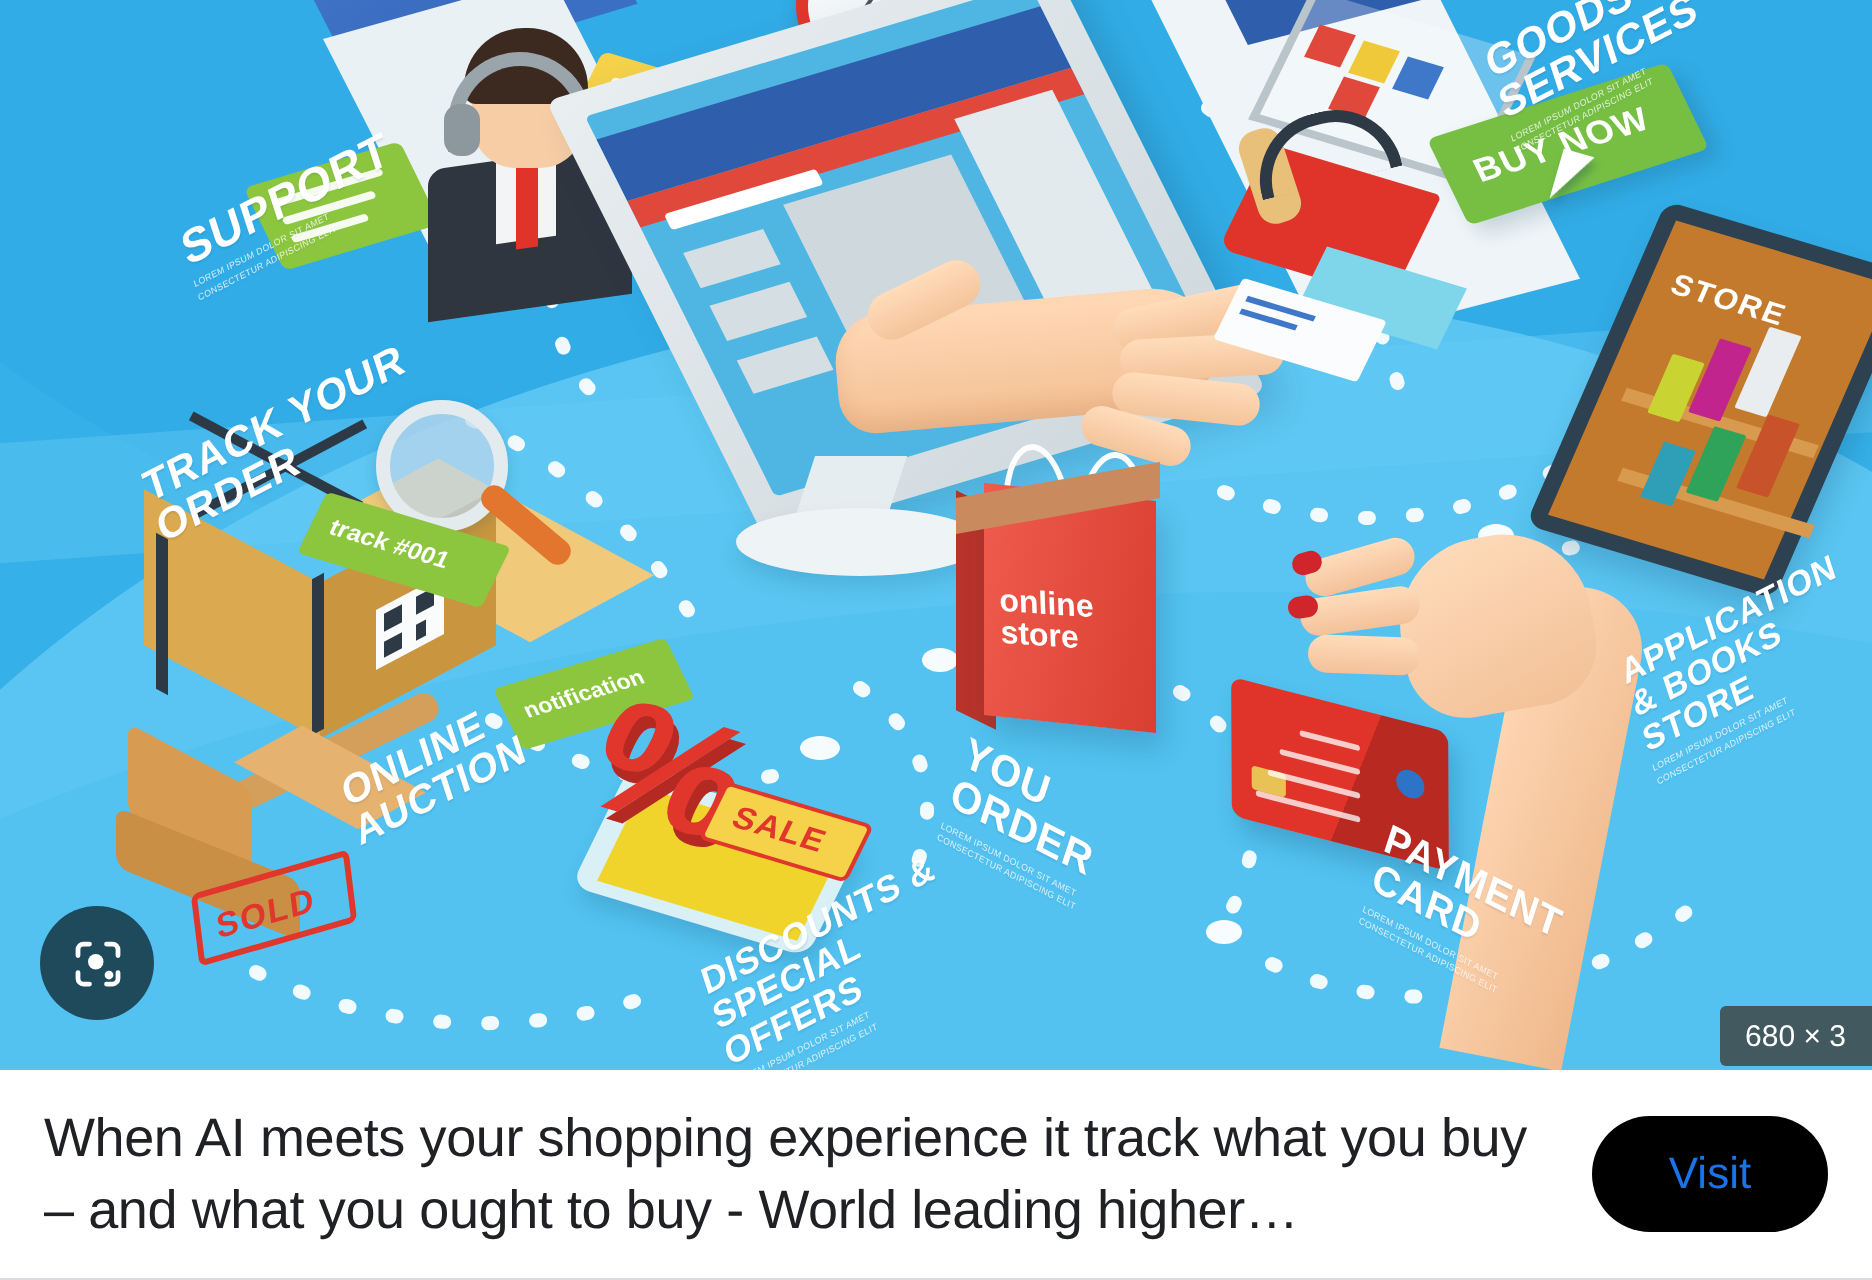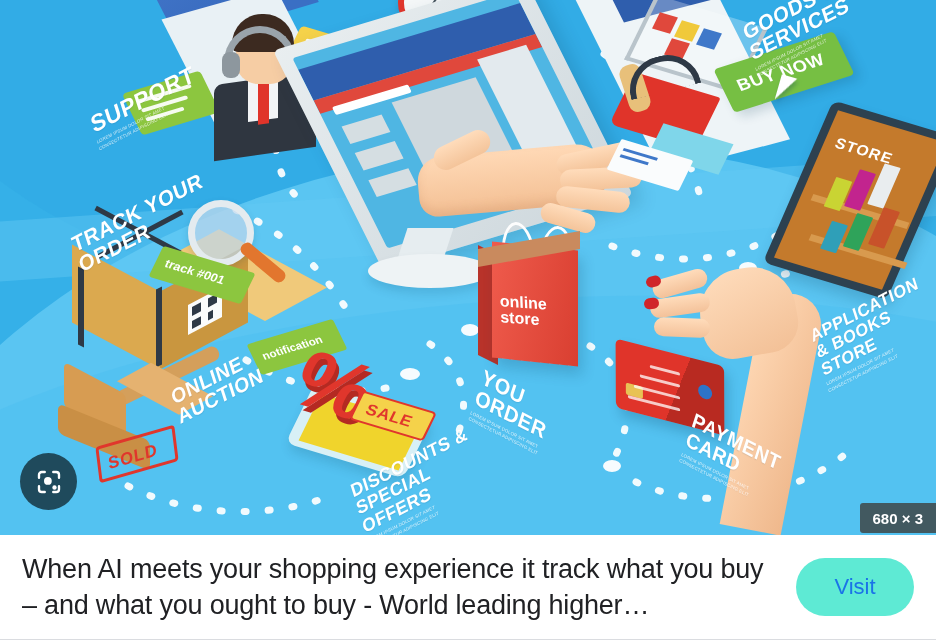--- a/index.html
+++ b/index.html
@@ -253,30 +253,30 @@
 
   
   #lens-btn { position:absolute; left:20px; top:453px; width:57px; height:57px;
     border-radius:50%; background:#1f4a5c; display:flex; align-items:center;
     justify-content:center; cursor:pointer; }
 
   
   #dim-badge { position:absolute; right:0; top:503px; height:30px;
     background:rgba(60,48,40,.72); color:#fff; font-size:15px;
     display:flex; align-items:center; padding:0 13px; white-space:nowrap;
-    border-radius:3px 0 0 3px;font-weight:bold; }
+    border-radius:3px 0 0 3px; }
 
   
   #bottom { position:absolute; left:0; top:535px; width:936px; height:105px;
     background:#fff; display:flex; align-items:center; padding:0 22px;
     border-bottom:1px solid #dadce0; }
   #title-text { flex:1; font-size:27px; line-height:1.34; color:#202124;
     letter-spacing:-.2px; padding-right:22px; max-height:76px; overflow:hidden; }
   #visit-btn { flex:none; width:118px; height:58px; border-radius:29px;
-    background:#5eead4; color:#1a73e8; font-size:22px; display:flex;
+    background:#000000; color:#1a73e8; font-size:22px; display:flex;
     align-items:center; justify-content:center; cursor:pointer; border:none; }
 </style>
 </head>
 <body>
 
 <div id="card">
 
   <div id="image-area">
 
     <div class="sky"></div>

